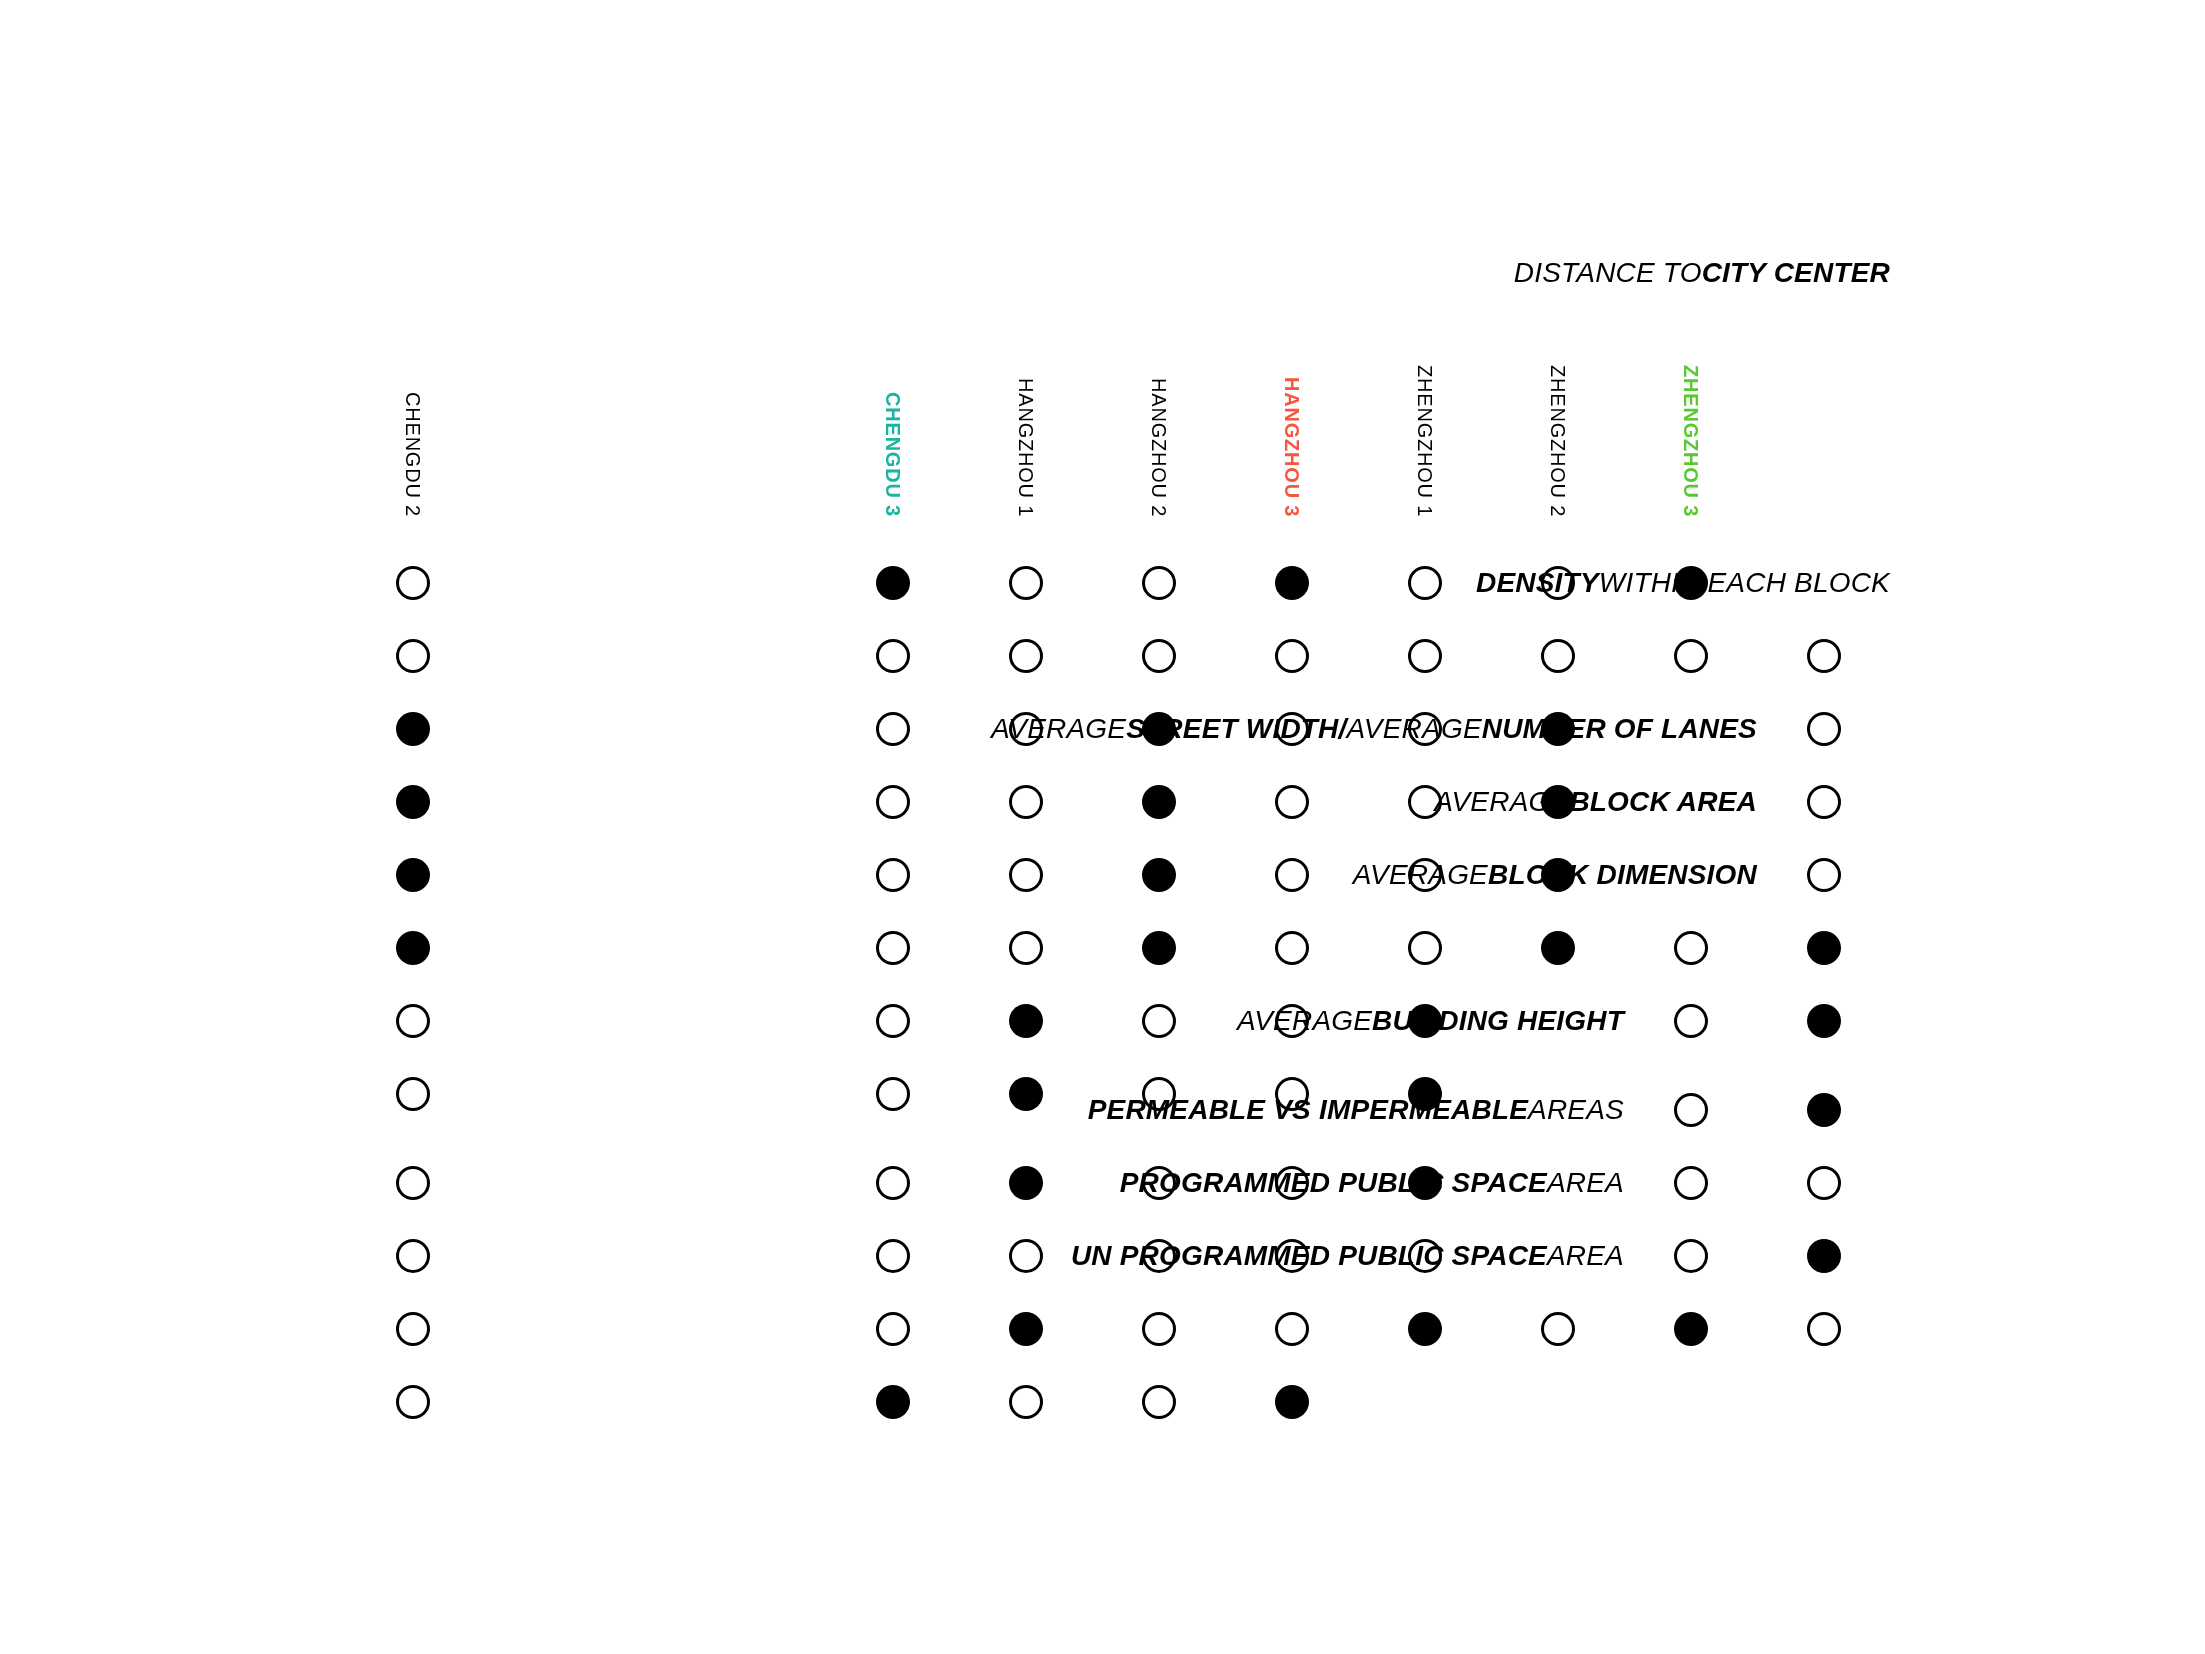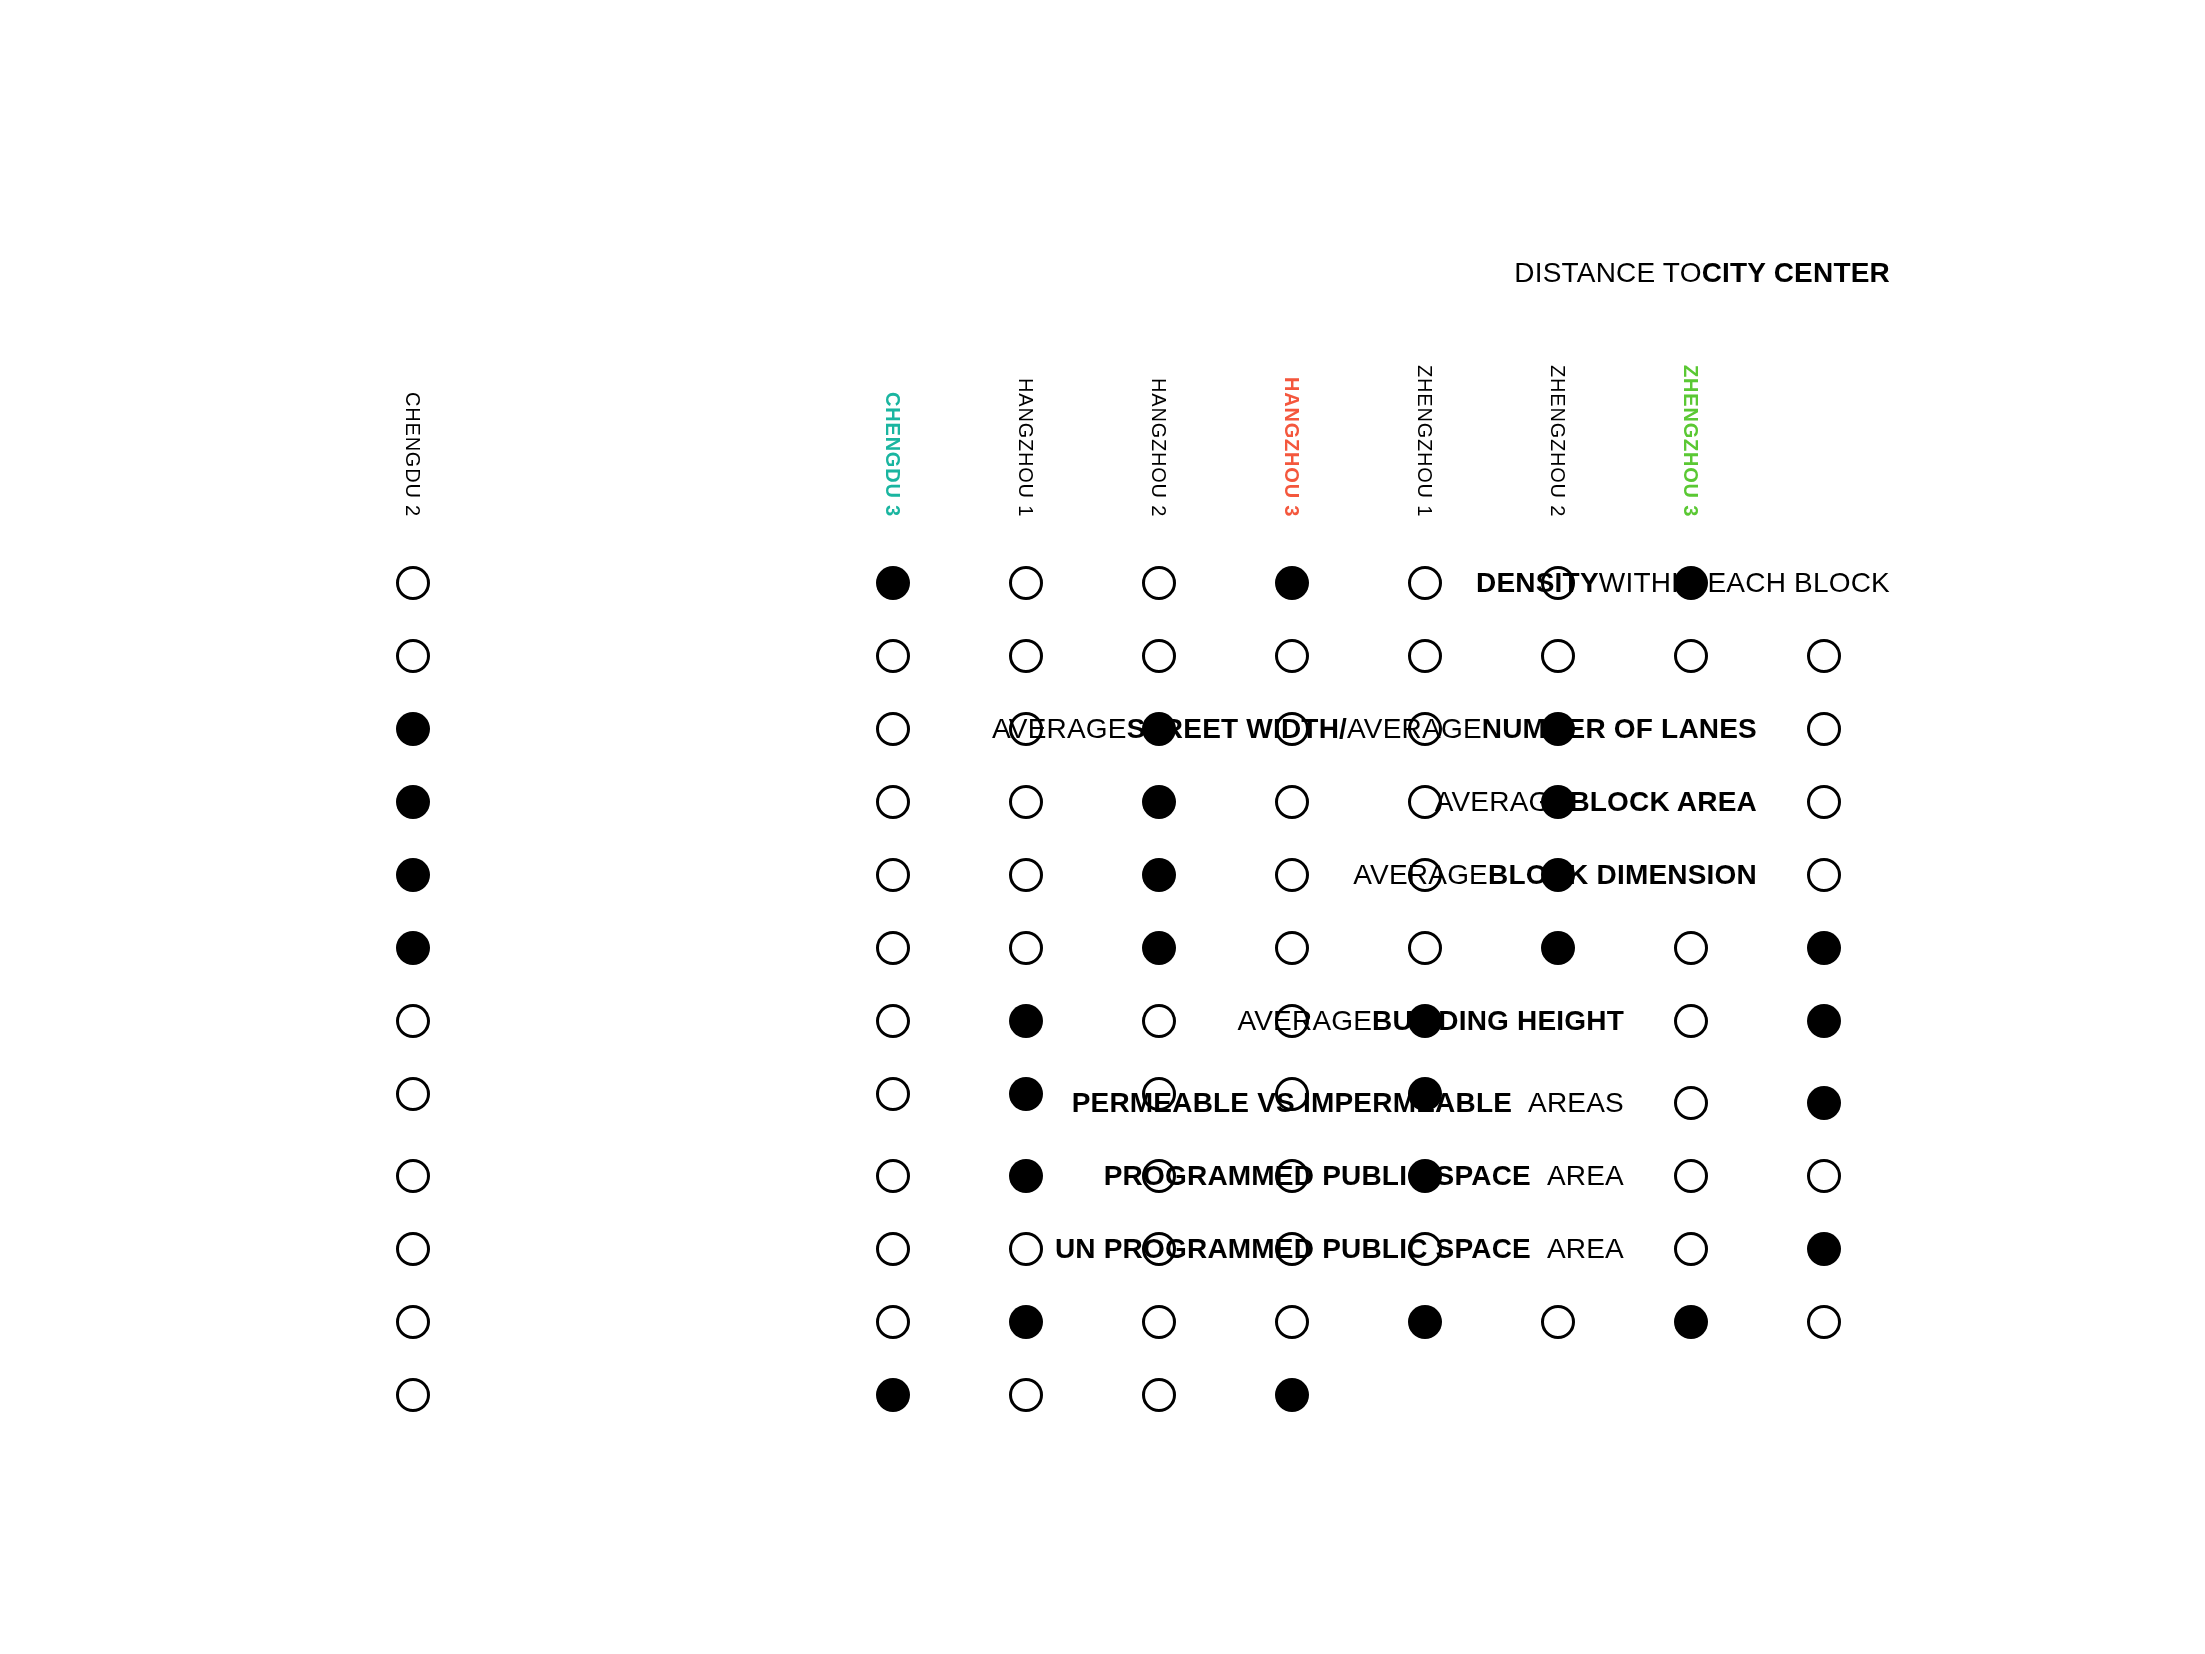--- a/index.html
+++ b/index.html
@@ -22,24 +22,24 @@
     font-weight:400;
   }
   .vlabel.b{font-weight:700;}
   .area{
     position:absolute;right:17px;bottom:29px;
     font-size:23px;line-height:1;letter-spacing:0.4px;white-space:nowrap;
   }
   .b{font-weight:700;}
   .rlabel{
     display:flex;align-items:center;justify-content:flex-end;
-    font-size:28px;line-height:1;letter-spacing:0.2px;white-space:nowrap;
+    font-size:28px;line-height:1;letter-spacing:0.2px;white-space:nowrap;font-style:italic;
   }
   .dcell{display:flex;align-items:center;justify-content:center;}
-  .shift{position:relative;top:9px;gap:16px;}
+  .shift{position:relative;top:16px;}
   .dot{
     box-sizing:border-box;width:34px;height:34px;border-radius:50%;
     border:3.9px solid #000;background:#fff;
   }
   .dot.filled{background:#000;border:none;}
 </style>
 </head>
 <body>
 
 <div class="canvas">

